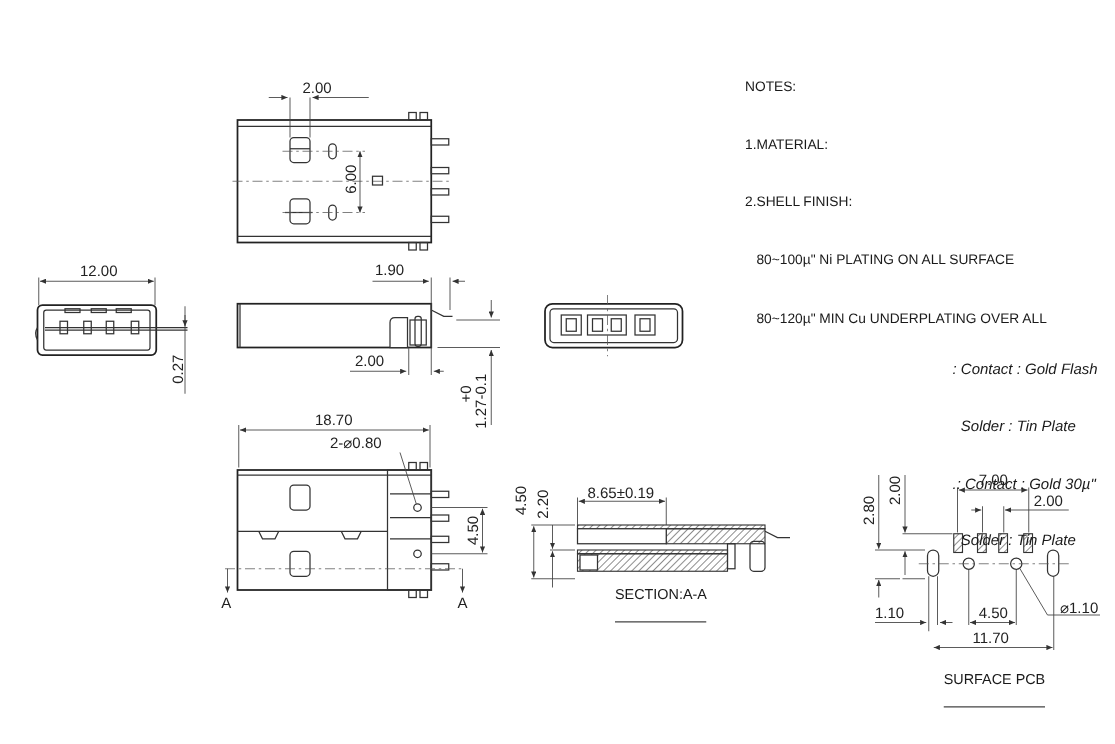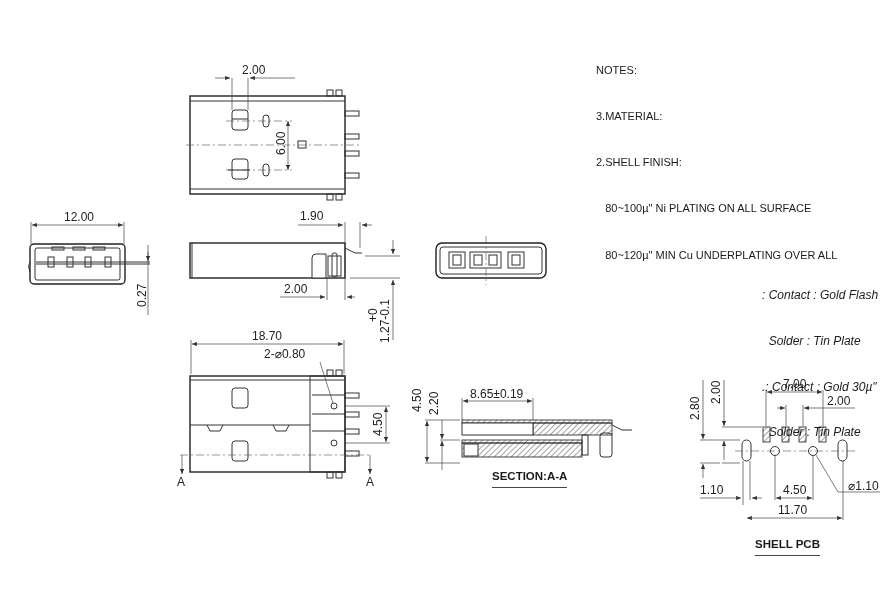--- a/index.html
+++ b/index.html
@@ -12,21 +12,21 @@
   .ctr { stroke:#555; stroke-width:0.6; fill:none; stroke-dasharray:8 3 2 3; }
   .fillw { fill:#fff; stroke:#333; stroke-width:1; }
   .hatch { fill:url(#hatch); stroke:#333; stroke-width:0.9; }
   text { font-family:"Liberation Sans", sans-serif; fill:#222; }
   .dt { font-size:12px; }
   .notes { position:absolute; left:596px; top:32px; font-size:11px; line-height:15.4px; white-space:pre; }
   .notes div { height:15.4px; }
   .finish { position:absolute; left:762px; top:258px; font-size:12px; line-height:15.2px; white-space:pre; }
   .finish div { height:15.2px;font-style:italic; }
   .lbl { position:absolute; font-size:11.5px; white-space:nowrap; }
-  .ul { border-bottom:1.5px solid #444; padding-bottom:5px;font-weight:bold; }
+  .ul { border-bottom:1.5px solid #444; padding-bottom:15px; }
 </style>
 </head>
 <body>
 
 <svg width="892" height="595" viewBox="0 0 892 595">
   <defs>
     <pattern id="hatch" width="4" height="4" patternUnits="userSpaceOnUse" patternTransform="rotate(45)">
       <line x1="0" y1="0" x2="0" y2="4" stroke="#333" stroke-width="0.9"></line>
     </pattern>
     <marker id="ar" markerWidth="7" markerHeight="6" refX="7" refY="3" orient="auto">
@@ -244,27 +244,27 @@
   <text class="dt" transform="translate(720,404) rotate(-90)">2.00</text>
   <text class="dt" transform="translate(699,420) rotate(-90)">2.80</text>
   <text class="dt" x="700" y="494">1.10</text>
   <text class="dt" x="783" y="494">4.50</text>
   <text class="dt" x="848" y="490">⌀1.10</text>
   <text class="dt" x="778" y="514">11.70</text>
 </svg>
 
 <div class="notes">
   <div>NOTES:</div>
-  <div>3.MATERIAL:</div>
+  <div>1.MATERIAL:</div>
   <div>2.SHELL FINISH:</div>
   <div>   80~100µ" Ni PLATING ON ALL SURFACE</div>
   <div>   80~120µ" MIN Cu UNDERPLATING OVER ALL</div>
 </div>
 
 <div class="finish">
   <div>: Contact : Gold Flash</div>
   <div>  Solder : Tin Plate</div>
   <div>.: Contact : Gold 30µ"</div>
   <div>  Solder : Tin Plate</div>
 </div>
 
 <div class="lbl ul" style="left:492px; top:470px;">SECTION:A-A</div>
-<div class="lbl ul" style="left:755px; top:538px;">SHELL PCB</div>
+<div class="lbl ul" style="left:755px; top:538px;">SURFACE PCB</div>
 
 </body></html>

